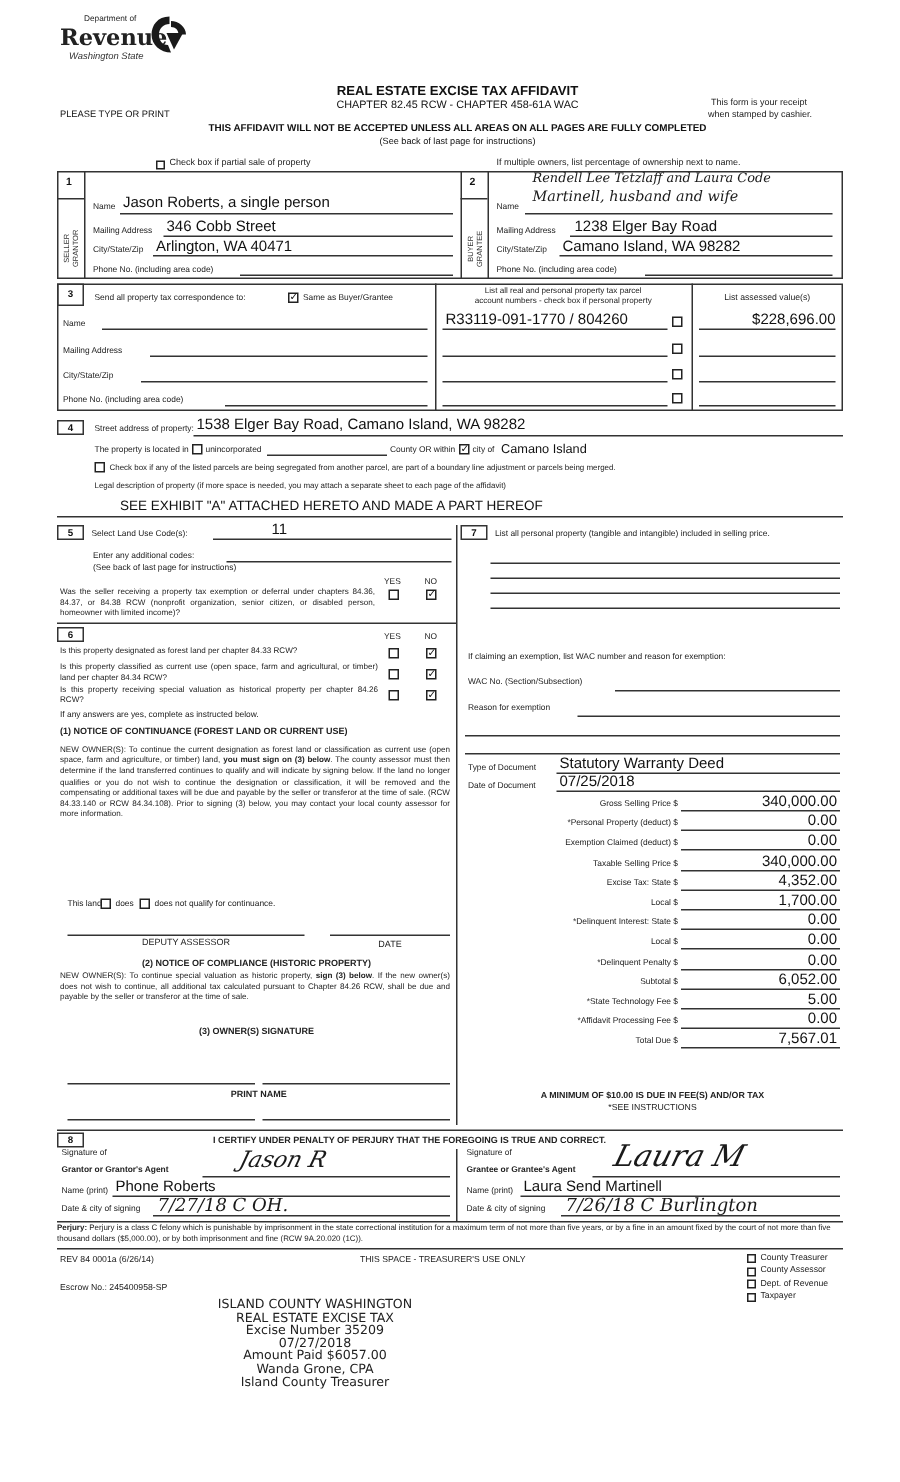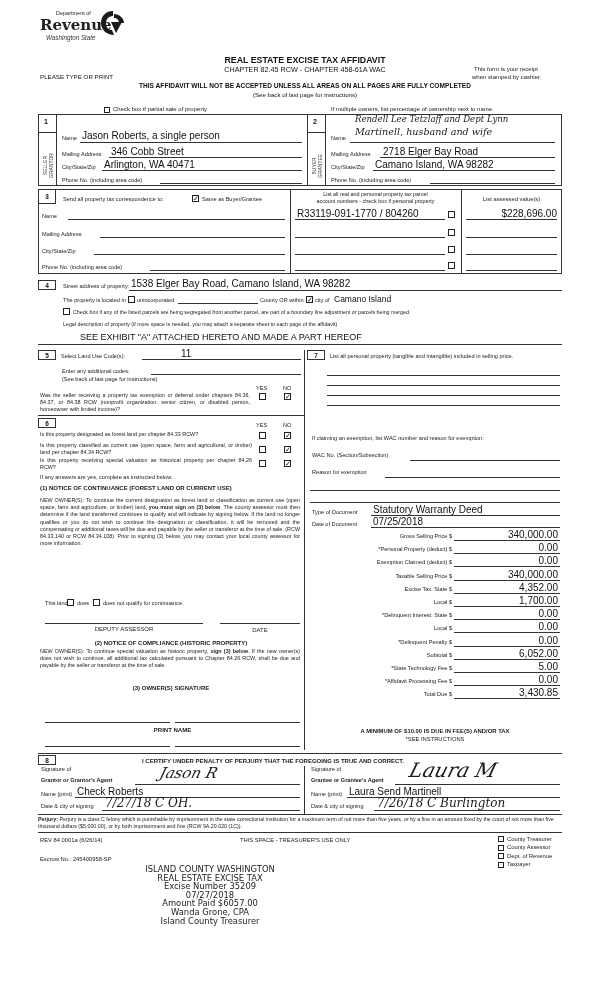--- a/index.html
+++ b/index.html
@@ -74,26 +74,26 @@
 <div class="abs lbl" style="left:62px;top:177px;">Phone No. (including area code)</div>
 <div class="line" style="left:160px;top:183px;width:142px;"></div>
 
 <div class="abs bold" style="left:313px;top:118px;font-size:7px;">2</div>
 <div class="rot" style="left:312px;top:178px;">
   <div>BUYER</div>
   <div>GRANTEE</div>
 </div>
 
 <div class="abs lbl" style="left:331px;top:135px;">Name</div>
-<div class="abs hw" style="left:355px;top:114px;font-size:8.6px;">Rendell Lee Tetzlaff and Dept Lynn</div>
+<div class="abs hw" style="left:355px;top:114px;font-size:8.6px;">Rendell Lee Tetzlaff and Laura Code</div>
 <div class="abs hw" style="left:355px;top:126px;font-size:9.6px;">Martinell, husband and wife</div>
 <div class="line" style="left:350px;top:142px;width:205px;"></div>
 
 <div class="abs lbl" style="left:331px;top:151px;">Mailing Address</div>
-<div class="abs val" style="left:383px;top:146px;">2718 Elger Bay Road</div>
+<div class="abs val" style="left:383px;top:146px;">1238 Elger Bay Road</div>
 <div class="line" style="left:380px;top:157px;width:175px;"></div>
 
 <div class="abs lbl" style="left:331px;top:164px;">City/State/Zip</div>
 <div class="abs val" style="left:375px;top:159px;">Camano Island, WA 98282</div>
 <div class="line" style="left:373px;top:170px;width:182px;"></div>
 
 <div class="abs lbl" style="left:331px;top:177px;">Phone No. (including area code)</div>
 <div class="line" style="left:430px;top:183px;width:125px;"></div>
 
 <div class="box" style="left:38px;top:189px;width:524px;height:85px;"></div>
@@ -269,38 +269,38 @@
     <div class="abs lbl right" style="left: 305px; width: 147px; top: 651.8px;">Subtotal $</div>
     <div class="abs val right" style="left: 454px; width: 104px; top: 647.8px;">6,052.00</div>
     <div class="line" style="left: 454px; top: 658.8px; width: 106px;"></div>
     <div class="abs lbl right" style="left: 305px; width: 147px; top: 665px;">*State Technology Fee $</div>
     <div class="abs val right" style="left: 454px; width: 104px; top: 661px;">5.00</div>
     <div class="line" style="left: 454px; top: 672px; width: 106px;"></div>
     <div class="abs lbl right" style="left: 305px; width: 147px; top: 678.2px;">*Affidavit Processing Fee $</div>
     <div class="abs val right" style="left: 454px; width: 104px; top: 674.2px;">0.00</div>
     <div class="line" style="left: 454px; top: 685.2px; width: 106px;"></div>
     <div class="abs lbl right" style="left: 305px; width: 147px; top: 691.4px;">Total Due $</div>
-    <div class="abs val right" style="left: 454px; width: 104px; top: 687.4px;">3,430.85</div>
+    <div class="abs val right" style="left: 454px; width: 104px; top: 687.4px;">7,567.01</div>
     <div class="line" style="left: 454px; top: 698.4px; width: 106px;"></div>
   </div>
 
 <div class="abs lbl bold center" style="left:305px;width:260px;top:728px;font-size:5.9px;">A MINIMUM OF $10.00 IS DUE IN FEE(S) AND/OR TAX</div>
 <div class="abs lbl center" style="left:305px;width:260px;top:736px;font-size:5.8px;">*SEE INSTRUCTIONS</div>
 
 <div class="line" style="left:38px;top:753px;width:524px;"></div>
 <div class="secnum" style="left:38px;top:755px;height:10px;line-height:9px;">8</div>
 <div class="abs lbl bold" style="left:142px;top:758px;font-size:6px;">I CERTIFY UNDER PENALTY OF PERJURY THAT THE FOREGOING IS TRUE AND CORRECT.</div>
 <div class="vline" style="left:304px;top:766px;height:48px;"></div>
 
 <div class="abs lbl" style="left:41px;top:766px;">Signature of</div>
 <div class="abs lbl bold" style="left:41px;top:777px;">Grantor or Grantor's Agent</div>
 <div class="abs hw" style="left:160px;top:764px;font-size:15px;transform:skewX(-15deg);">Jason R</div>
 <div class="line" style="left:135px;top:784px;width:165px;"></div>
 <div class="abs lbl" style="left:41px;top:791px;">Name (print)</div>
-<div class="abs val" style="left:77px;top:786px;">Check Roberts</div>
+<div class="abs val" style="left:77px;top:786px;">Phone Roberts</div>
 <div class="line" style="left:75px;top:797px;width:225px;"></div>
 <div class="abs lbl" style="left:41px;top:803px;">Date &amp; city of signing</div>
 <div class="abs hw" style="left:105px;top:796px;font-size:12px;">7/27/18 C OH.</div>
 <div class="line" style="left:102px;top:810px;width:198px;"></div>
 
 <div class="abs lbl" style="left:311px;top:766px;">Signature of</div>
 <div class="abs lbl bold" style="left:311px;top:777px;">Grantee or Grantee's Agent</div>
 <div class="abs hw" style="left:410px;top:758px;font-size:20px;transform:skewX(-15deg);">Laura M</div>
 <div class="line" style="left:395px;top:784px;width:165px;"></div>
 <div class="abs lbl" style="left:311px;top:791px;">Name (print)</div>

